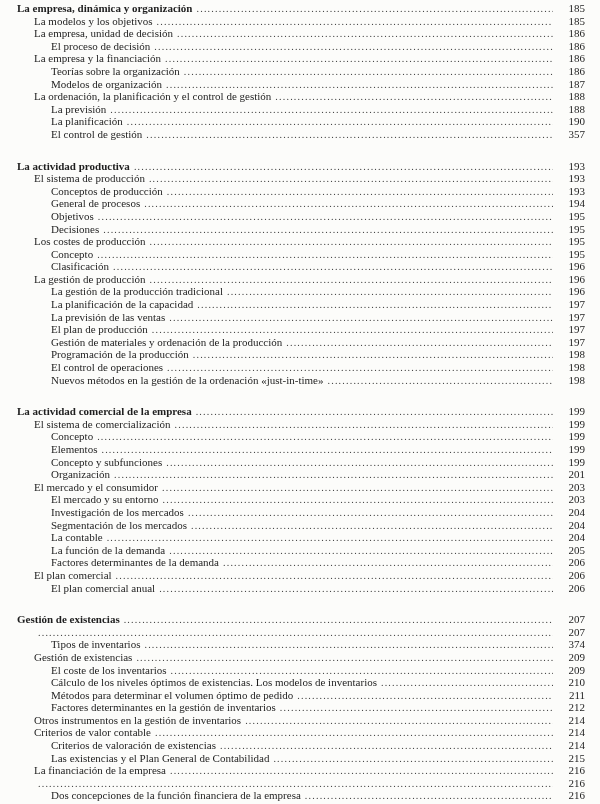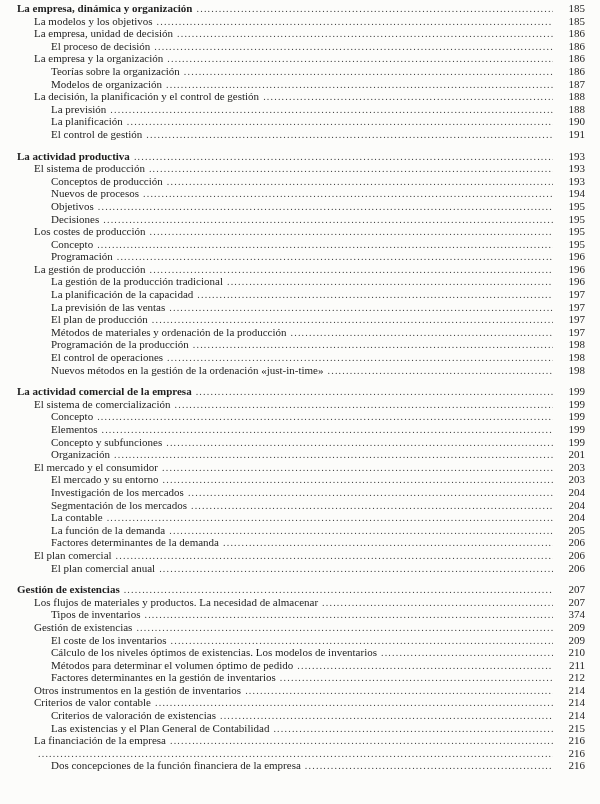--- a/index.html
+++ b/index.html
@@ -10,21 +10,21 @@
     color: #1e1e1e;
     font-family: "Liberation Serif", serif;
     overflow: hidden;
   }
   .page {
     box-sizing: border-box;
     width: 600px;
     height: 804px;
     padding: 2px 15px 0 15px;
   }
-  .toc-section { margin-top: 9px; }
+  .toc-section { margin-top: 19px; }
   .toc-section:first-child { margin-top: 0; }
   .row {
     display: flex;
     align-items: baseline;
     height: 12.6px;
     font-size: 11px;
     line-height: 12.6px;
     white-space: nowrap;
     overflow: hidden;
   }
@@ -67,73 +67,73 @@
           <span class="t">La empresa, unidad de decisión</span>
           <span class="leader">............................................................................................................................................................................................................................................................................................................</span>
           <span class="p">186</span>
         </div>
         <div class="row lvl2">
           <span class="t">El proceso de decisión</span>
           <span class="leader">............................................................................................................................................................................................................................................................................................................</span>
           <span class="p">186</span>
         </div>
         <div class="row lvl1">
-          <span class="t">La empresa y la organización</span>
+          <span class="t">La empresa y la financiación</span>
           <span class="leader">............................................................................................................................................................................................................................................................................................................</span>
           <span class="p">186</span>
         </div>
         <div class="row lvl2">
           <span class="t">Teorías sobre la organización</span>
           <span class="leader">............................................................................................................................................................................................................................................................................................................</span>
           <span class="p">186</span>
         </div>
         <div class="row lvl2">
           <span class="t">Modelos de organización</span>
           <span class="leader">............................................................................................................................................................................................................................................................................................................</span>
           <span class="p">187</span>
         </div>
         <div class="row lvl1">
-          <span class="t">La decisión, la planificación y el control de gestión</span>
+          <span class="t">La ordenación, la planificación y el control de gestión</span>
           <span class="leader">............................................................................................................................................................................................................................................................................................................</span>
           <span class="p">188</span>
         </div>
         <div class="row lvl2">
           <span class="t">La previsión</span>
           <span class="leader">............................................................................................................................................................................................................................................................................................................</span>
           <span class="p">188</span>
         </div>
         <div class="row lvl2">
           <span class="t">La planificación</span>
           <span class="leader">............................................................................................................................................................................................................................................................................................................</span>
           <span class="p">190</span>
         </div>
         <div class="row lvl2">
           <span class="t">El control de gestión</span>
           <span class="leader">............................................................................................................................................................................................................................................................................................................</span>
-          <span class="p">191</span>
+          <span class="p">357</span>
         </div>
       </div>
       <div class="toc-section">
         <div class="row lvl0 chapter">
           <span class="t">La actividad productiva</span>
           <span class="leader">............................................................................................................................................................................................................................................................................................................</span>
           <span class="p">193</span>
         </div>
         <div class="row lvl1">
           <span class="t">El sistema de producción</span>
           <span class="leader">............................................................................................................................................................................................................................................................................................................</span>
           <span class="p">193</span>
         </div>
         <div class="row lvl2">
           <span class="t">Conceptos de producción</span>
           <span class="leader">............................................................................................................................................................................................................................................................................................................</span>
           <span class="p">193</span>
         </div>
         <div class="row lvl2">
-          <span class="t">Nuevos de procesos</span>
+          <span class="t">General de procesos</span>
           <span class="leader">............................................................................................................................................................................................................................................................................................................</span>
           <span class="p">194</span>
         </div>
         <div class="row lvl2">
           <span class="t">Objetivos</span>
           <span class="leader">............................................................................................................................................................................................................................................................................................................</span>
           <span class="p">195</span>
         </div>
         <div class="row lvl2">
           <span class="t">Decisiones</span>
@@ -144,21 +144,21 @@
           <span class="t">Los costes de producción</span>
           <span class="leader">............................................................................................................................................................................................................................................................................................................</span>
           <span class="p">195</span>
         </div>
         <div class="row lvl2">
           <span class="t">Concepto</span>
           <span class="leader">............................................................................................................................................................................................................................................................................................................</span>
           <span class="p">195</span>
         </div>
         <div class="row lvl2">
-          <span class="t">Programación</span>
+          <span class="t">Clasificación</span>
           <span class="leader">............................................................................................................................................................................................................................................................................................................</span>
           <span class="p">196</span>
         </div>
         <div class="row lvl1">
           <span class="t">La gestión de producción</span>
           <span class="leader">............................................................................................................................................................................................................................................................................................................</span>
           <span class="p">196</span>
         </div>
         <div class="row lvl2">
           <span class="t">La gestión de la producción tradicional</span>
@@ -174,21 +174,21 @@
           <span class="t">La previsión de las ventas</span>
           <span class="leader">............................................................................................................................................................................................................................................................................................................</span>
           <span class="p">197</span>
         </div>
         <div class="row lvl2">
           <span class="t">El plan de producción</span>
           <span class="leader">............................................................................................................................................................................................................................................................................................................</span>
           <span class="p">197</span>
         </div>
         <div class="row lvl2">
-          <span class="t">Métodos de materiales y ordenación de la producción</span>
+          <span class="t">Gestión de materiales y ordenación de la producción</span>
           <span class="leader">............................................................................................................................................................................................................................................................................................................</span>
           <span class="p">197</span>
         </div>
         <div class="row lvl2">
           <span class="t">Programación de la producción</span>
           <span class="leader">............................................................................................................................................................................................................................................................................................................</span>
           <span class="p">198</span>
         </div>
         <div class="row lvl2">
           <span class="t">El control de operaciones</span>
@@ -278,21 +278,20 @@
           <span class="p">206</span>
         </div>
       </div>
       <div class="toc-section">
         <div class="row lvl0 chapter">
           <span class="t">Gestión de existencias</span>
           <span class="leader">............................................................................................................................................................................................................................................................................................................</span>
           <span class="p">207</span>
         </div>
         <div class="row lvl1">
-          <span class="t">Los flujos de materiales y productos. La necesidad de almacenar</span>
           <span class="leader">............................................................................................................................................................................................................................................................................................................</span>
           <span class="p">207</span>
         </div>
         <div class="row lvl2">
           <span class="t">Tipos de inventarios</span>
           <span class="leader">............................................................................................................................................................................................................................................................................................................</span>
           <span class="p">374</span>
         </div>
         <div class="row lvl1">
           <span class="t">Gestión de existencias</span>

